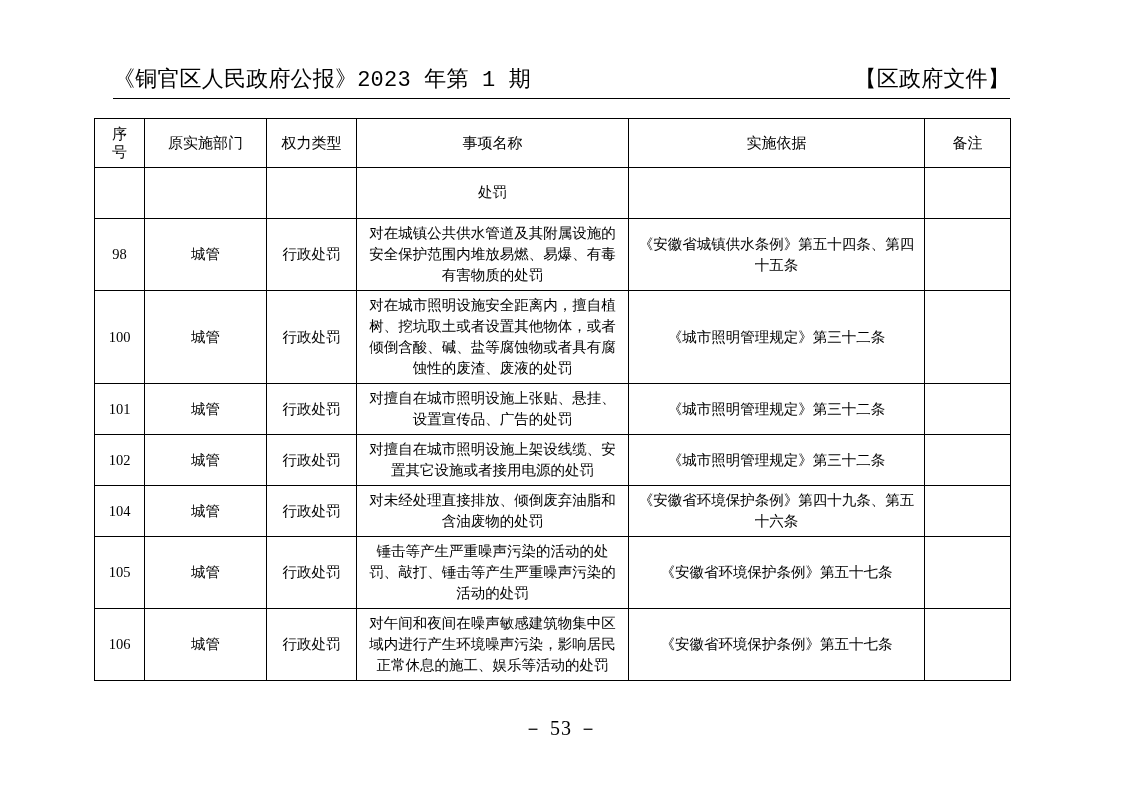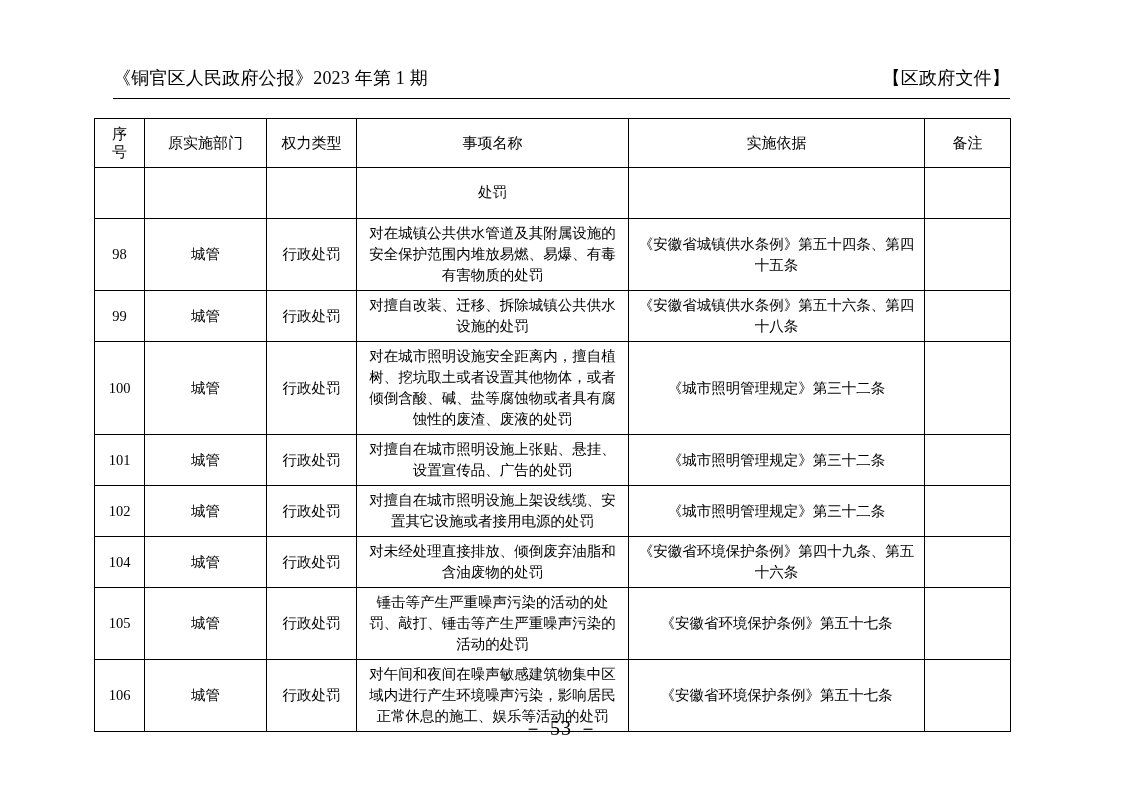--- a/index.html
+++ b/index.html
@@ -23,22 +23,23 @@
   }
   
   .header {
     position: absolute;
     left: 113px;
     top: 68px;
     width: 897px;
     display: flex;
     justify-content: space-between;
     align-items: flex-start;
-    font-size: 18px;
+    font-size: 22px;
     line-height: 1.2;
+    font-family: Liberation Mono, monospace;
   }
   .header-left {
     white-space: nowrap;
     letter-spacing: 0.2px;
   }
   .header-right {
     white-space: nowrap;
     letter-spacing: 0.2px;
   }
   .header-rule {
@@ -158,28 +159,20 @@
 
         <tr>
           <td>98</td>
           <td>城管</td>
           <td>行政处罚</td>
           <td class="cell-name">对在城镇公共供水管道及其附属设施的安全保护范围内堆放易燃、易爆、有毒有害物质的处罚</td>
           <td class="cell-basis">《安徽省城镇供水条例》第五十四条、第四十五条</td>
           <td></td>
         </tr>
 
-        <tr>
-          <td>99</td>
-          <td>城管</td>
-          <td>行政处罚</td>
-          <td class="cell-name">对擅自改装、迁移、拆除城镇公共供水设施的处罚</td>
-          <td class="cell-basis">《安徽省城镇供水条例》第五十六条、第四十八条</td>
-          <td></td>
-        </tr>
 
         <tr>
           <td>100</td>
           <td>城管</td>
           <td>行政处罚</td>
           <td class="cell-name">对在城市照明设施安全距离内，擅自植树、挖坑取土或者设置其他物体，或者倾倒含酸、碱、盐等腐蚀物或者具有腐蚀性的废渣、废液的处罚</td>
           <td class="cell-basis">《城市照明管理规定》第三十二条</td>
           <td></td>
         </tr>
 

